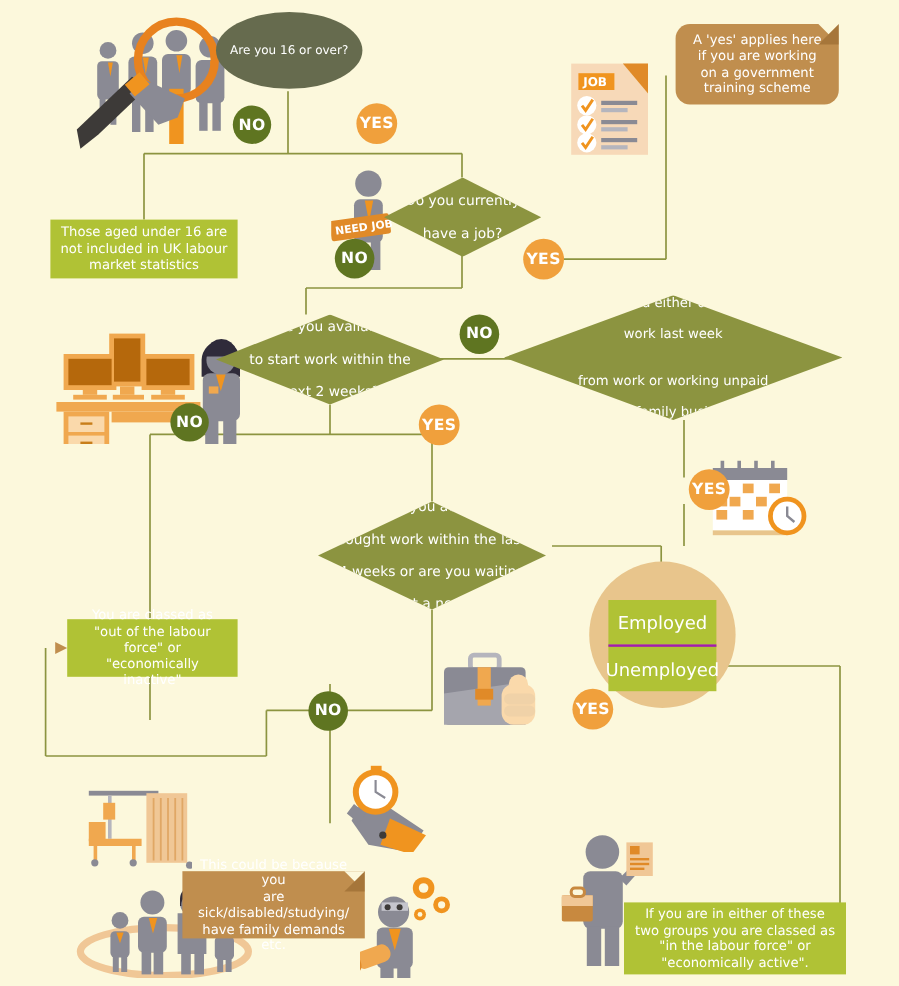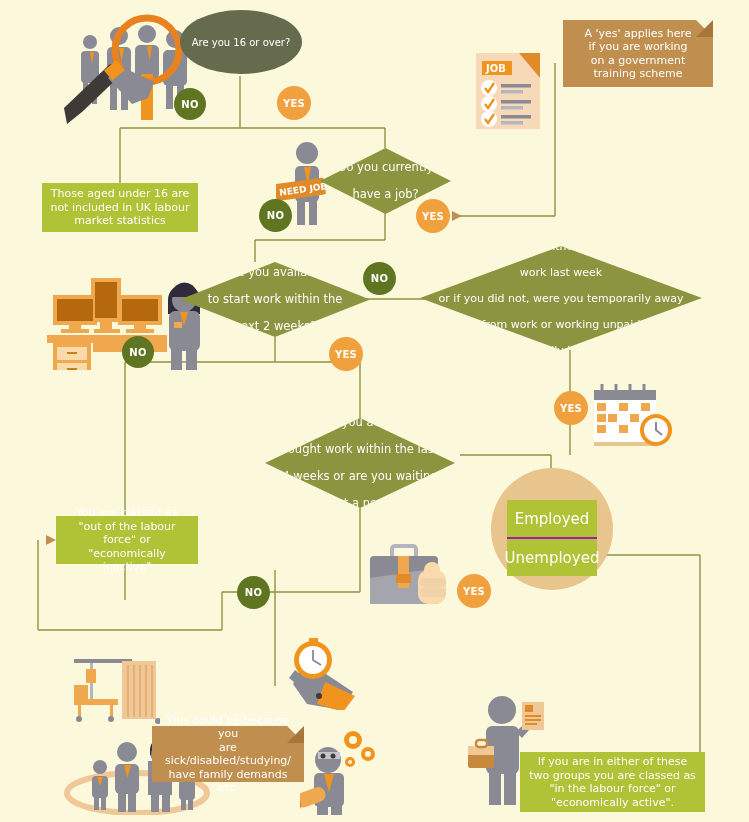--- a/index.html
+++ b/index.html
@@ -32,21 +32,21 @@
     background:#666b4e;
     border-radius:50%;
     display:flex;align-items:center;justify-content:center;
     color:#fff;font-size:10px;text-align:center;
   }
 
   
   .badge{
     position:absolute;border-radius:50%;
     display:flex;align-items:center;justify-content:center;
-    color:#ffffff;font-size:10px;font-weight:bold;letter-spacing:.3px;
+    color:#ffffff;font-size:13px;font-weight:bold;letter-spacing:.3px;margin-left:20px;
   }
   .badge.yes{background:#f0a03c;}
   .badge.no{background:#5f7521;}
 
   
   .note{
     position:absolute;
     color:#ffffff;text-align:center;
     font-size:11px;line-height:13.5px;
     display:flex;align-items:center;justify-content:center;
@@ -186,21 +186,21 @@
       <rect x="29" y="50" width="30" height="3.5" fill="#8a8a94"></rect>
       <rect x="29" y="56" width="22" height="3.5" fill="#b5b5bd"></rect>
 
       <circle cx="17" cy="69" r="8" fill="#ffffff"></circle>
       <path d="M13 69 L16 73 L22 64" stroke="#f0941f" stroke-width="2.4" fill="none"></path>
       <rect x="29" y="65" width="30" height="3.5" fill="#8a8a94"></rect>
       <rect x="29" y="71" width="22" height="3.5" fill="#b5b5bd"></rect>
     </g>
   </svg>
 
-  <div class="note brown" style="left:563px;top:20px;width:150px;height:67px;">
+  <div class="note brown" style="left:563px;top:20px;width:136px;height:67px;border-radius:12px;">
     <div class="fold"></div>
     <div>
       <div>A 'yes' applies here</div>
       <div>if you are working</div>
       <div>on a government</div>
       <div>training scheme</div>
     </div>
   </div>
 
   <div class="badge no" style="left:174px;top:88px;width:32px;height:32px;">
@@ -304,21 +304,21 @@
     <span>NO</span>
   </div>
   <div class="badge yes" style="left:329px;top:337px;width:34px;height:34px;">
     <span>YES</span>
   </div>
 
   <div class="diamond" style="left:420px;top:246px;width:282px;height:104px;">
     <span style="font-size:11px;line-height:13px;">
       <span>Did you either do paid</span><br>
       <span>work last week</span><br>
-      <span>or if you did not, were you temporarily away</span><br>
+      <br>
       <span>from work or working unpaid</span><br>
       <span>for a family business?</span>
     </span>
   </div>
 
   <svg class="abs" style="left:592px;top:382px;" width="85" height="72">
     <g stroke="#8a8a94" stroke-width="3">
       <line x1="10" y1="2" x2="10" y2="12"></line>
         <line x1="24" y1="2" x2="24" y2="12"></line>
       <line x1="38" y1="2" x2="38" y2="12"></line>

